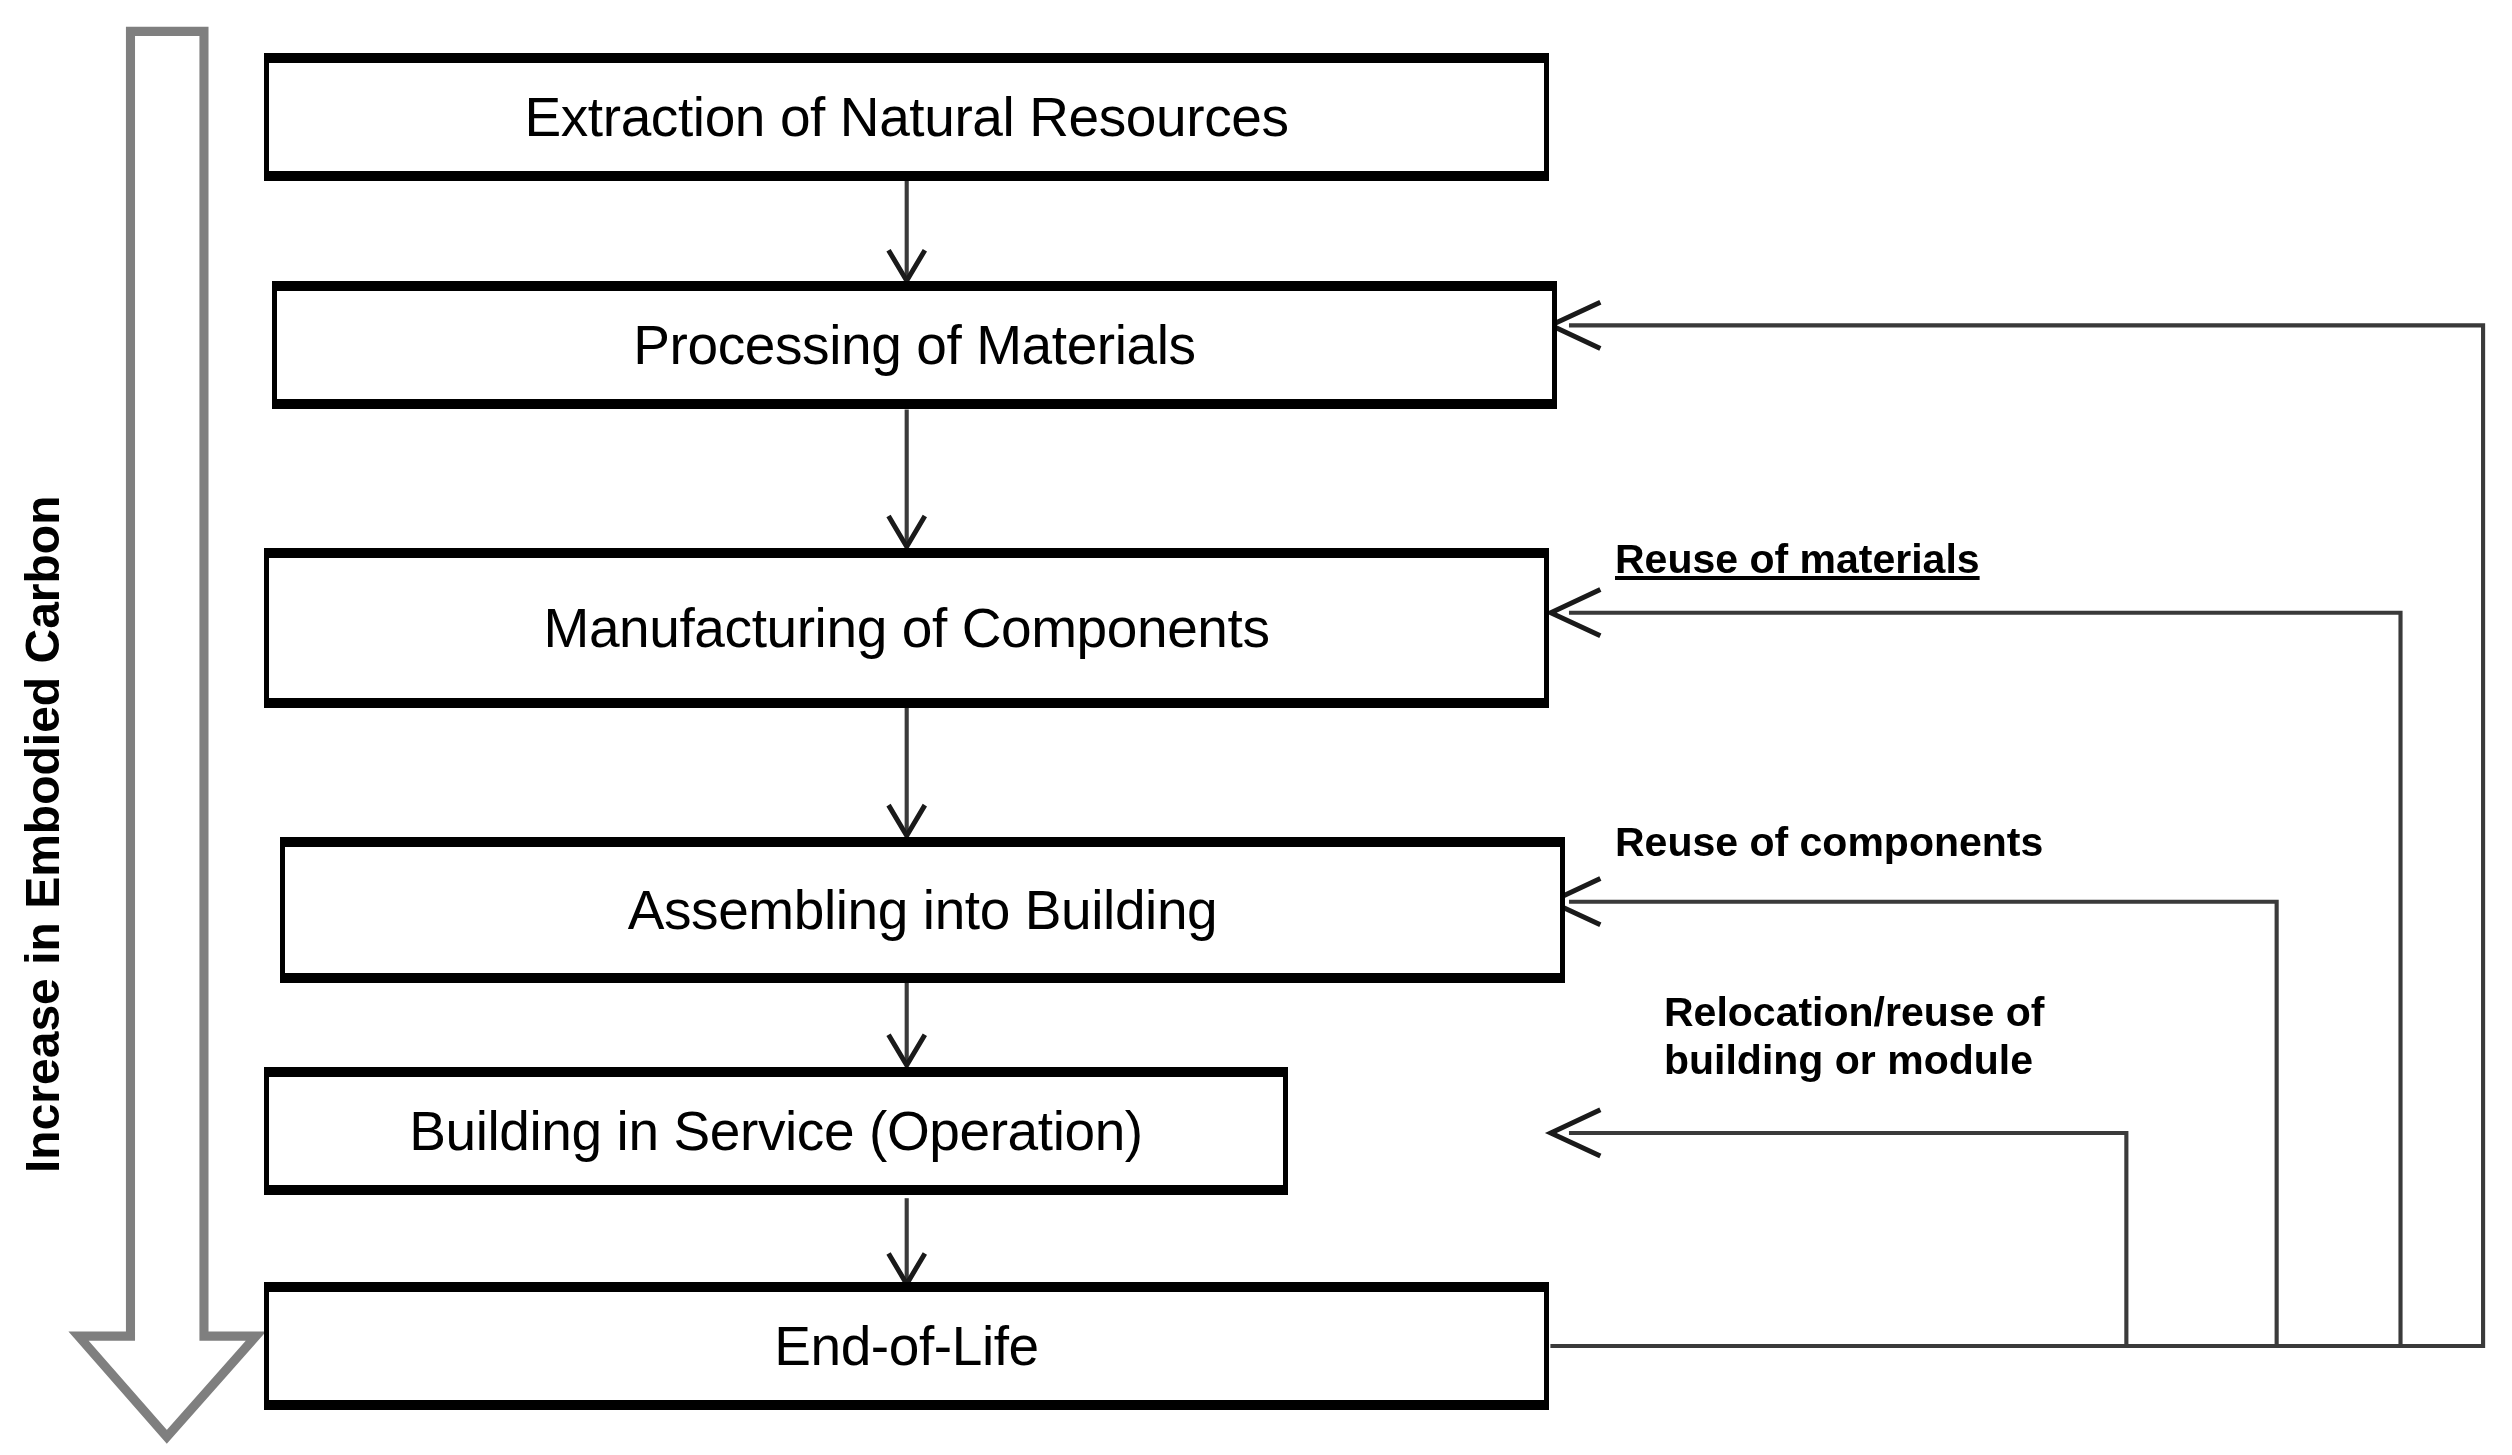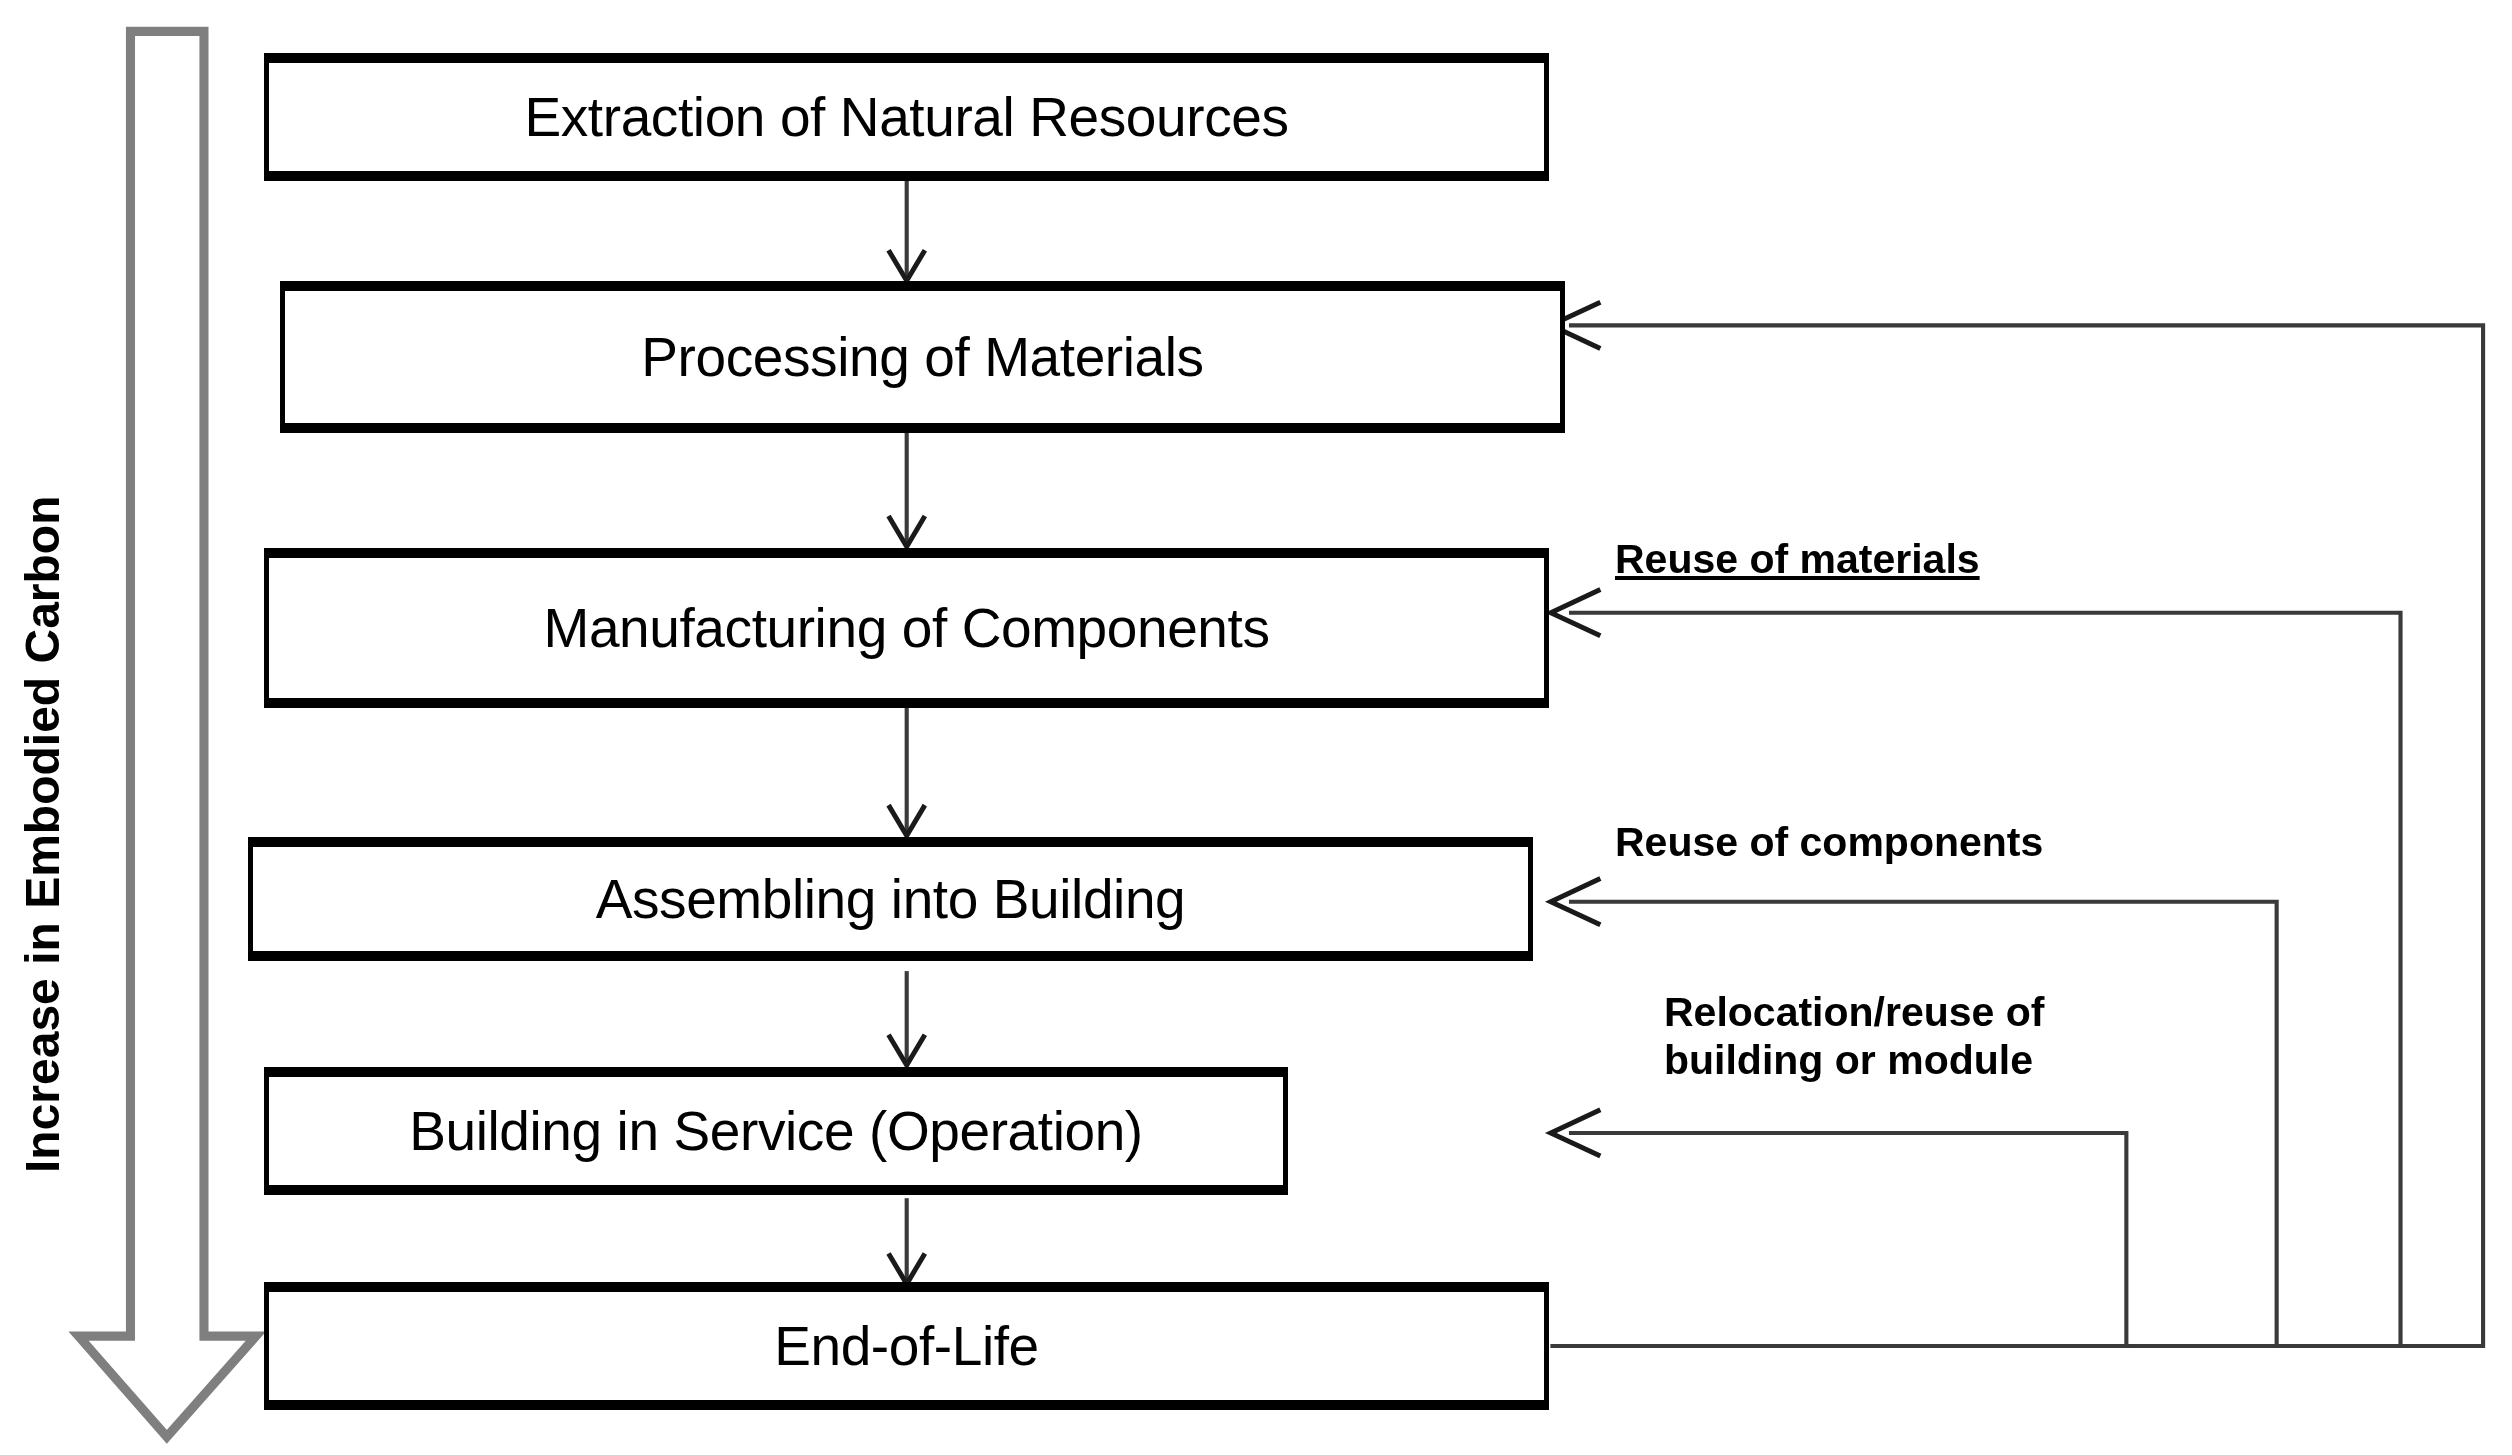--- a/index.html
+++ b/index.html
@@ -105,29 +105,29 @@
       <polyline points="1938,1344 1878,1372 1938,1400"></polyline>
     </g>
   </svg>
 
   <div class="axis-label" style="left:15px; top:1173px;">Increase in Embodied Carbon</div>
 
   <div class="stage-box" style="left:264px; top:30px; width:1285px; height:128px;margin-top:23px;">
     <span class="stage-box-label">Extraction of Natural Resources</span>
   </div>
 
-  <div class="stage-box" style="left:280px; top:281px; width:1285px; height:152px;">
+  <div class="stage-box" style="left:272px; top:281px; width:1285px; height:128px;">
     <span class="stage-box-label">Processing of Materials</span>
   </div>
 
   <div class="stage-box" style="left:264px; top:548px; width:1285px; height:160px;">
     <span class="stage-box-label">Manufacturing of Components</span>
   </div>
 
-  <div class="stage-box" style="left:248px; top:837px; width:1285px; height:124px;">
+  <div class="stage-box" style="left:280px; top:837px; width:1285px; height:146px;">
     <span class="stage-box-label">Assembling into Building</span>
   </div>
 
   <div class="stage-box" style="left:264px; top:1067px; width:1024px; height:128px;">
     <span class="stage-box-label">Building in Service (Operation)</span>
   </div>
 
   <div class="stage-box" style="left:264px; top:1282px; width:1285px; height:128px;">
     <span class="stage-box-label">End-of-Life</span>
   </div>

